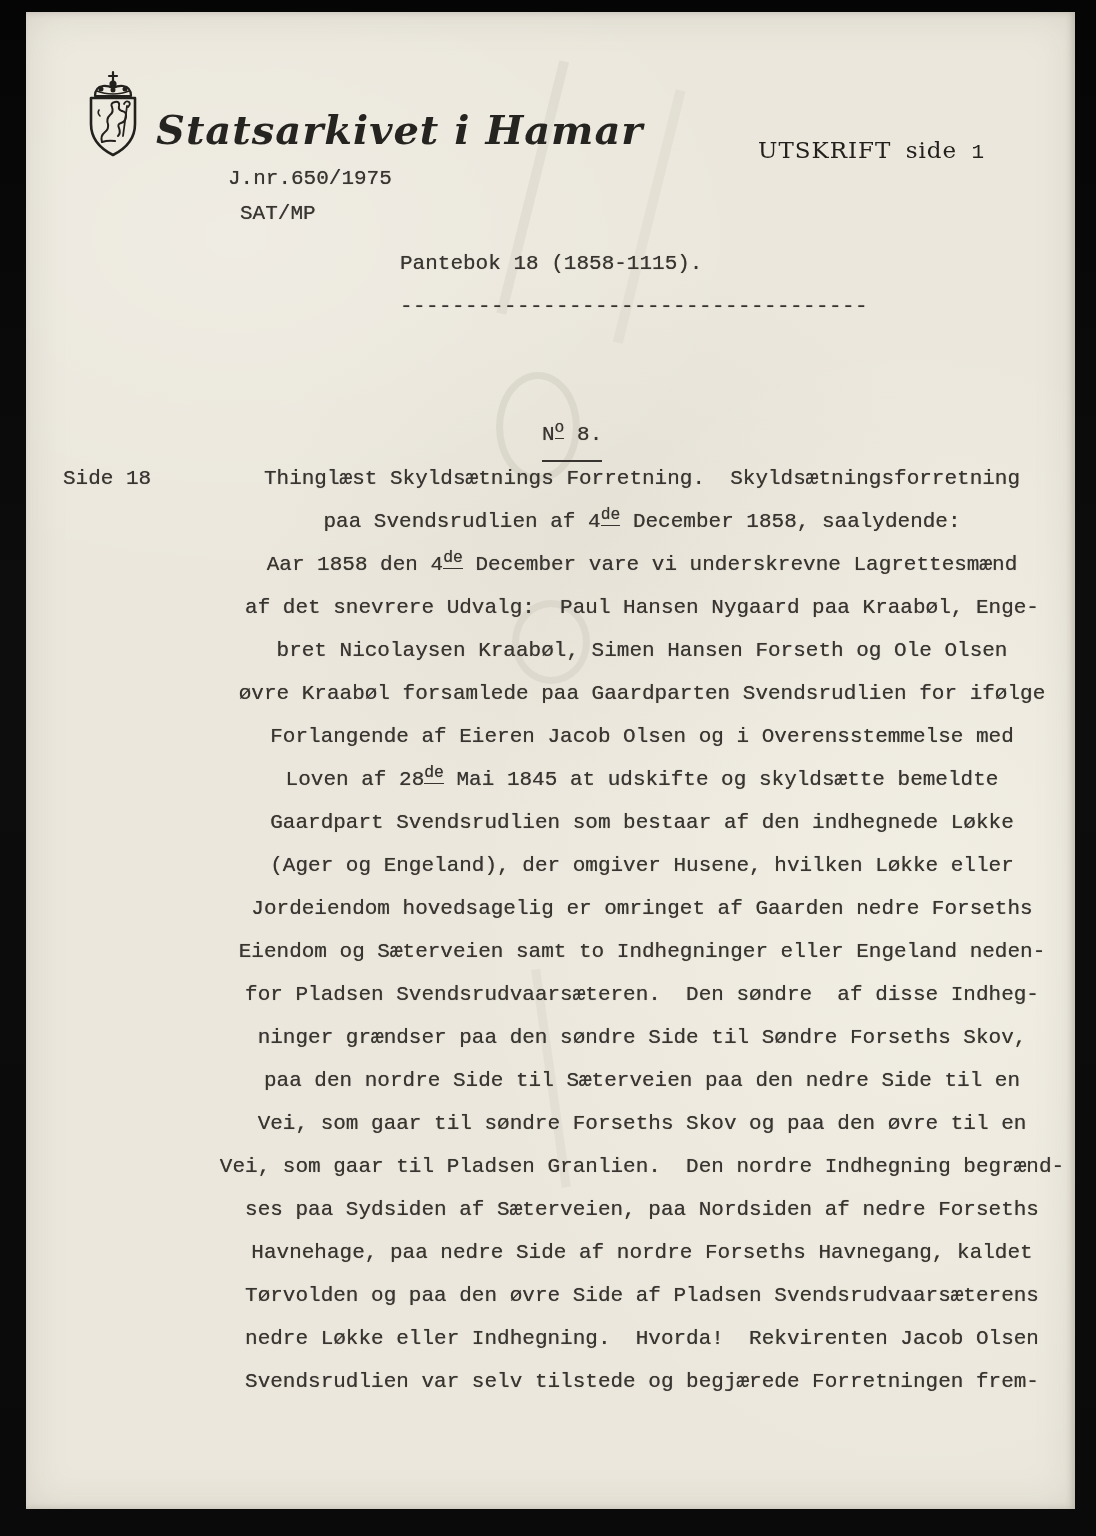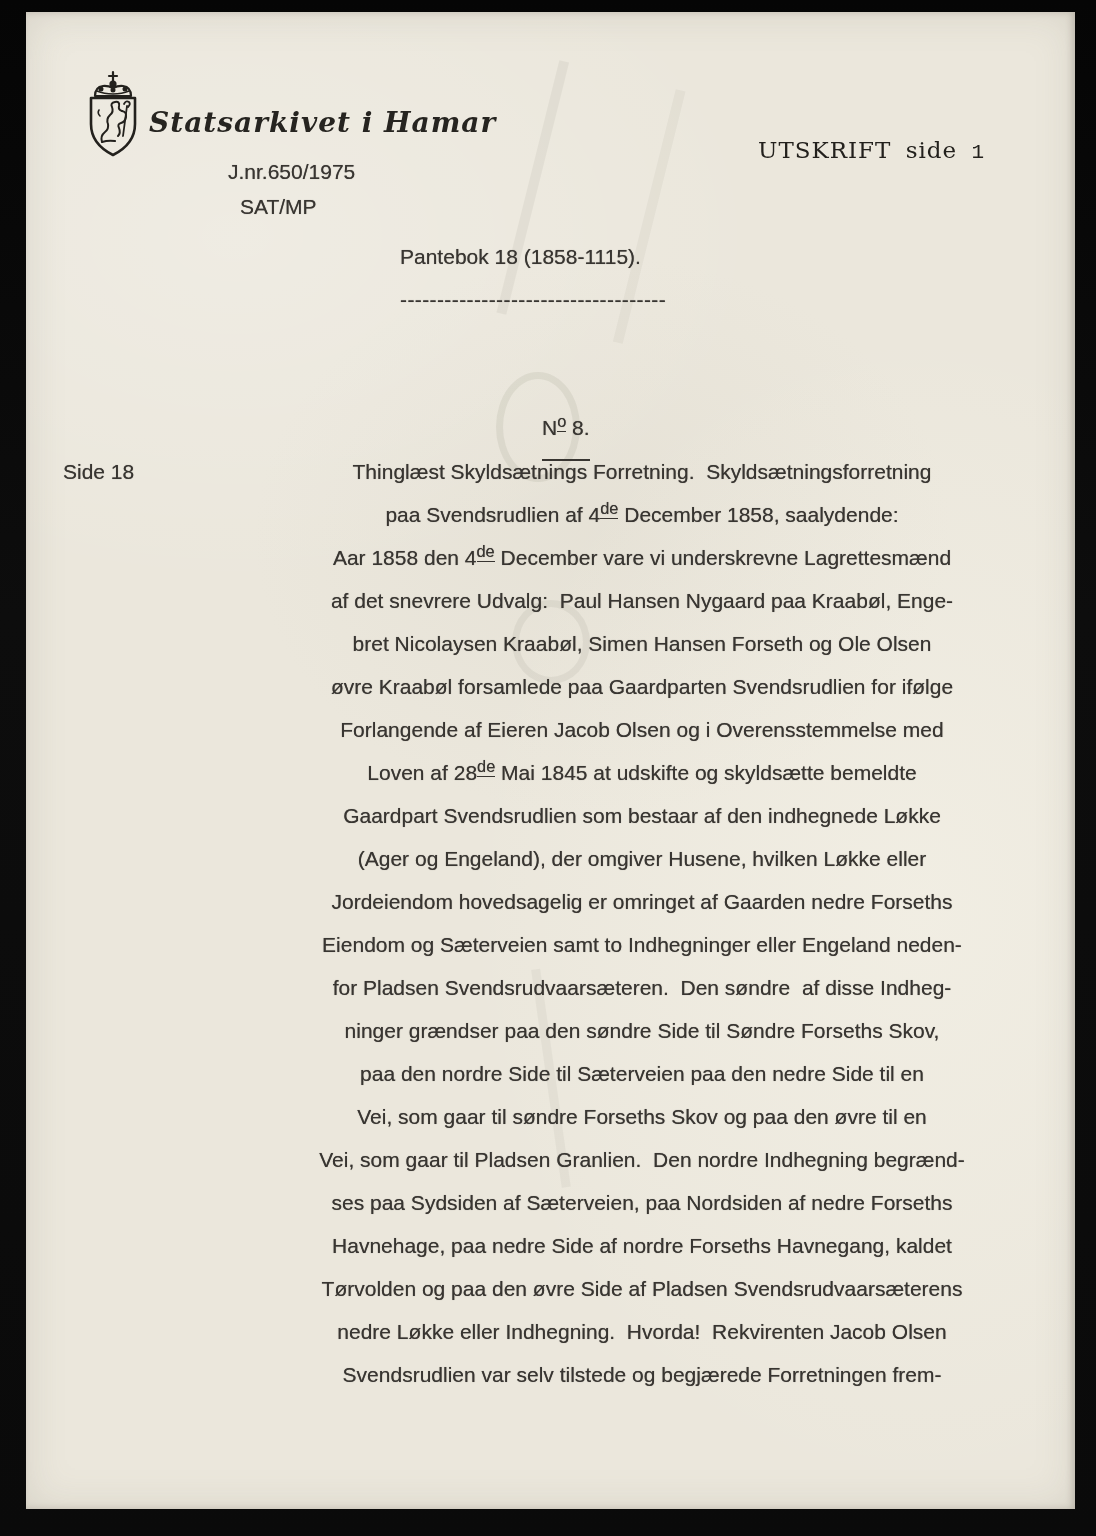--- a/index.html
+++ b/index.html
@@ -24,45 +24,45 @@
       #ebe7dc;
     box-shadow: inset 0 0 40px rgba(120,115,100,0.18), inset -3px 0 6px rgba(90,85,75,0.25);
   }
   
   .ghost { position: absolute; pointer-events: none; }
   .g1 { left: 470px; top: 360px; width: 70px; height: 96px; border: 7px solid rgba(150,148,133,0.16); border-radius: 50%; }
   .g2 { left: 486px; top: 588px; width: 64px; height: 70px; border: 7px solid rgba(150,148,133,0.14); border-radius: 50%; }
   .g3 { left: 500px; top: 60px; width: 110px; height: 260px; border-left: 10px solid rgba(152,150,136,0.12); border-right: 10px solid rgba(152,150,136,0.10); transform: rotate(14deg); }
   .g4 { left: 520px; top: 950px; width: 90px; height: 220px; border-left: 9px solid rgba(152,150,136,0.10); transform: rotate(-8deg); }
 
-  .mono { font-family: Liberation Sans, sans-serif; font-size: 21px; color: #383531; white-space: pre; text-shadow: 0 0 0.7px rgba(56,53,49,0.75); }
+  .mono { font-family: Liberation Mono, monospace; font-size: 21px; color: #383531; white-space: pre; text-shadow: 0 0 0.7px rgba(56,53,49,0.75); margin-top: 7px; }
 
   .crest { position: absolute; left: 56px; top: 58px; }
 
   .archive-name {
-    position: absolute; left: 123px; top: 94px;
+    position: absolute; left: 130px; top: 94px;
     font-family: "DejaVu Serif", serif; font-style: italic; font-weight: 600;
-    font-size: 28px; color: #262420; letter-spacing: 1px;
+    font-size: 40px; color: #262420; letter-spacing: 1px;
   }
   .journal-number { position: absolute; left: 202px; top: 148px; }
   .initials      { position: absolute; left: 214px; top: 183px; }
 
   .transcript {
     position: absolute; left: 732px; top: 125px;
     font-family: "DejaVu Serif", serif; font-size: 23px; color: #23211d;
     letter-spacing: 1px; word-spacing: 6px;
   }
   .transcript .pagenum { font-family: "Liberation Mono", monospace; font-size: 21px; letter-spacing: 0; }
 
   .source-block { position: absolute; left: 374px; top: 224px; }
   .source-block .src-line { line-height: 42.5px; }
   .source-block .divider { line-height: 42.5px; letter-spacing: 0.4px; }
 
   .entry-heading { position: absolute; left: 516px; top: 404px; }
-  .entry-heading .u-all { border-bottom: 2px solid #383531; padding-bottom: 20px; }
+  .entry-heading .u-all { border-bottom: 2px solid #383531; padding-bottom: 14px; }
 
   .margin-label { position: absolute; left: 37px; top: 438px; line-height: 43px; }
 
   .body-text { position: absolute; left: 171px; top: 438px; width: 890px; }
   .body-text .body-line { line-height: 43px; text-align: center; }
 
   sup.tw-sup {
     font-size: 0.78em;
     border-bottom: 1.5px solid #383531;
     padding-bottom: 1px;

